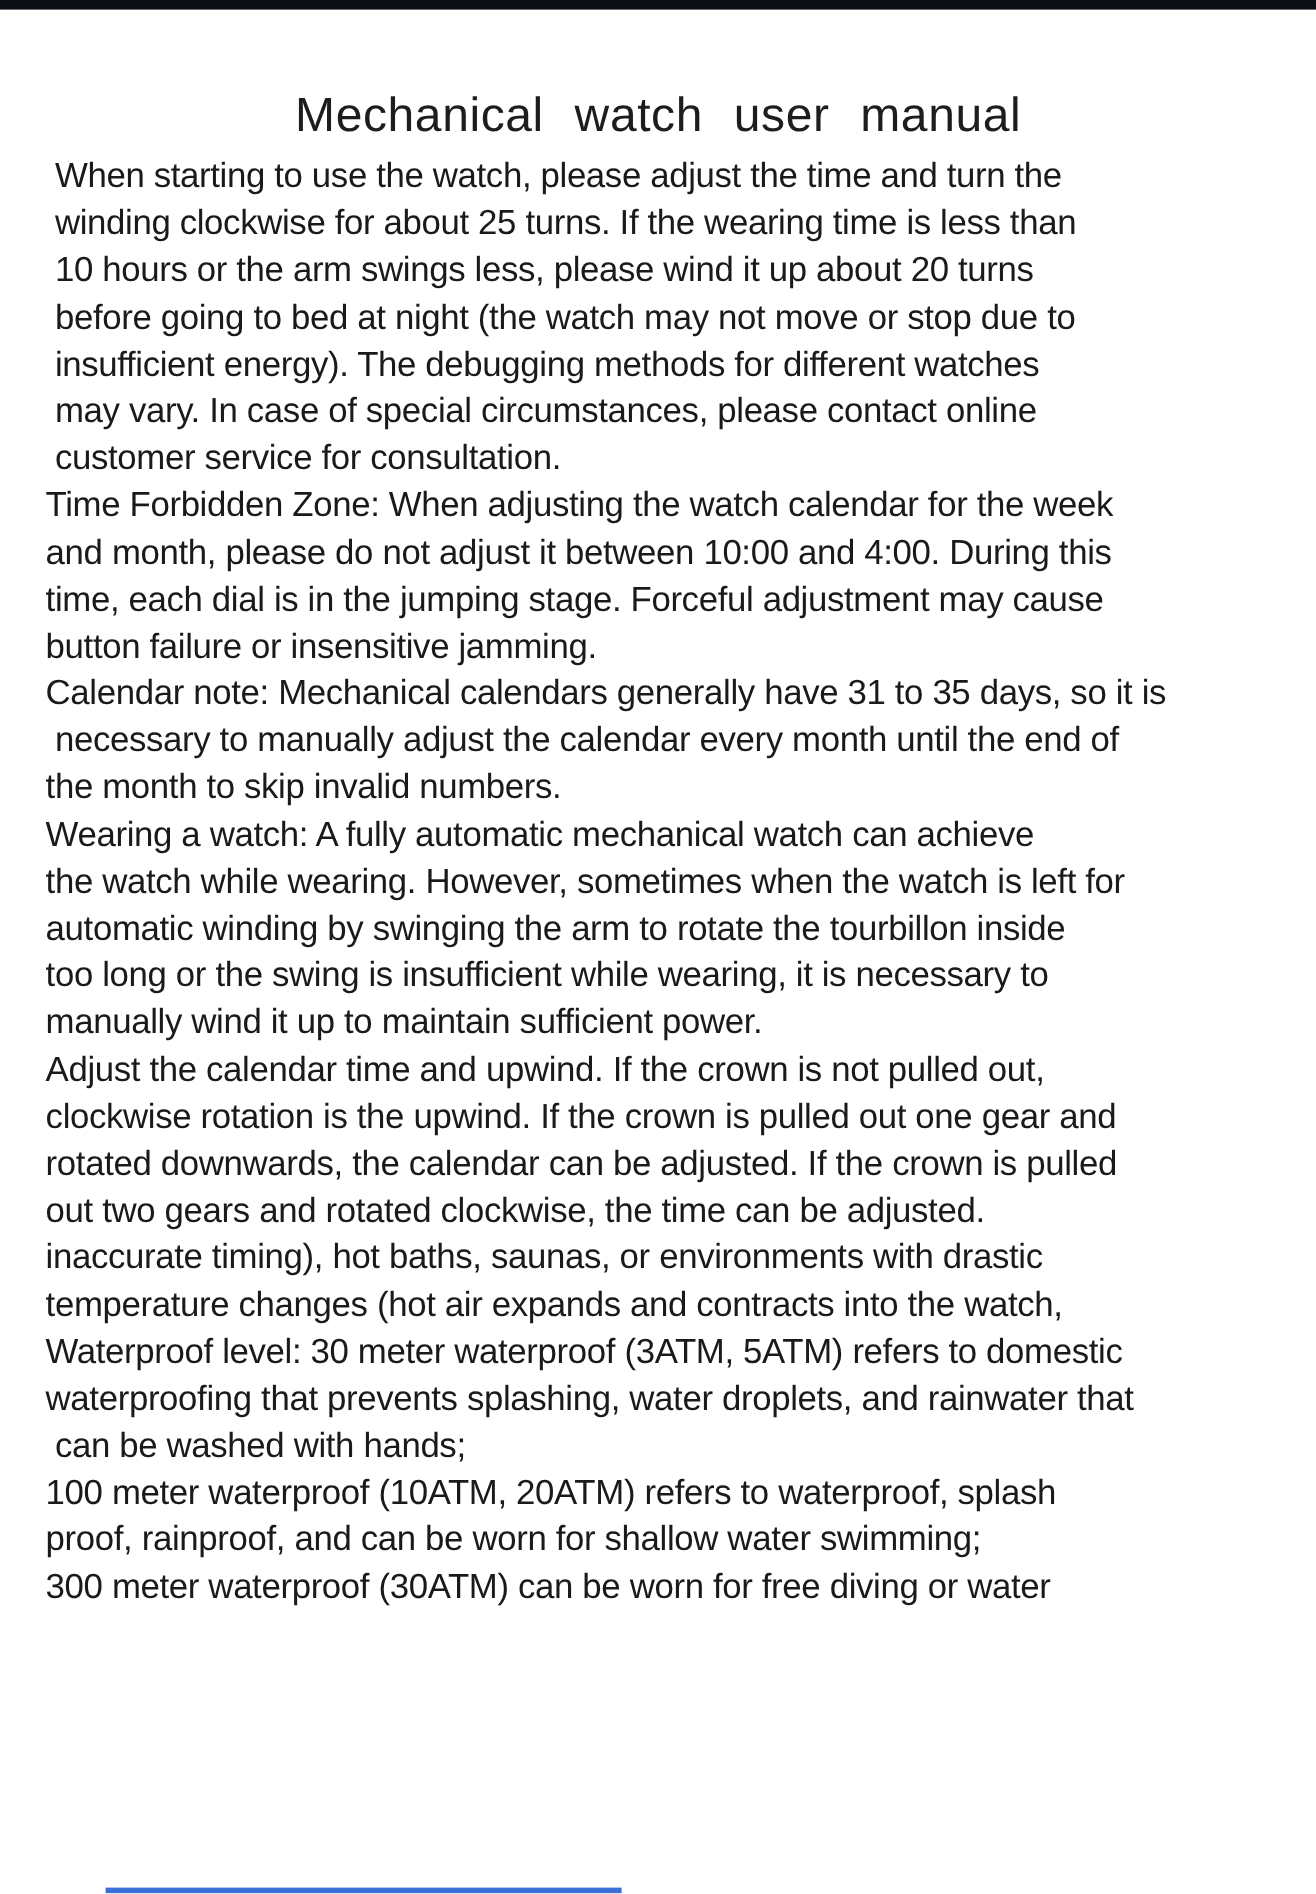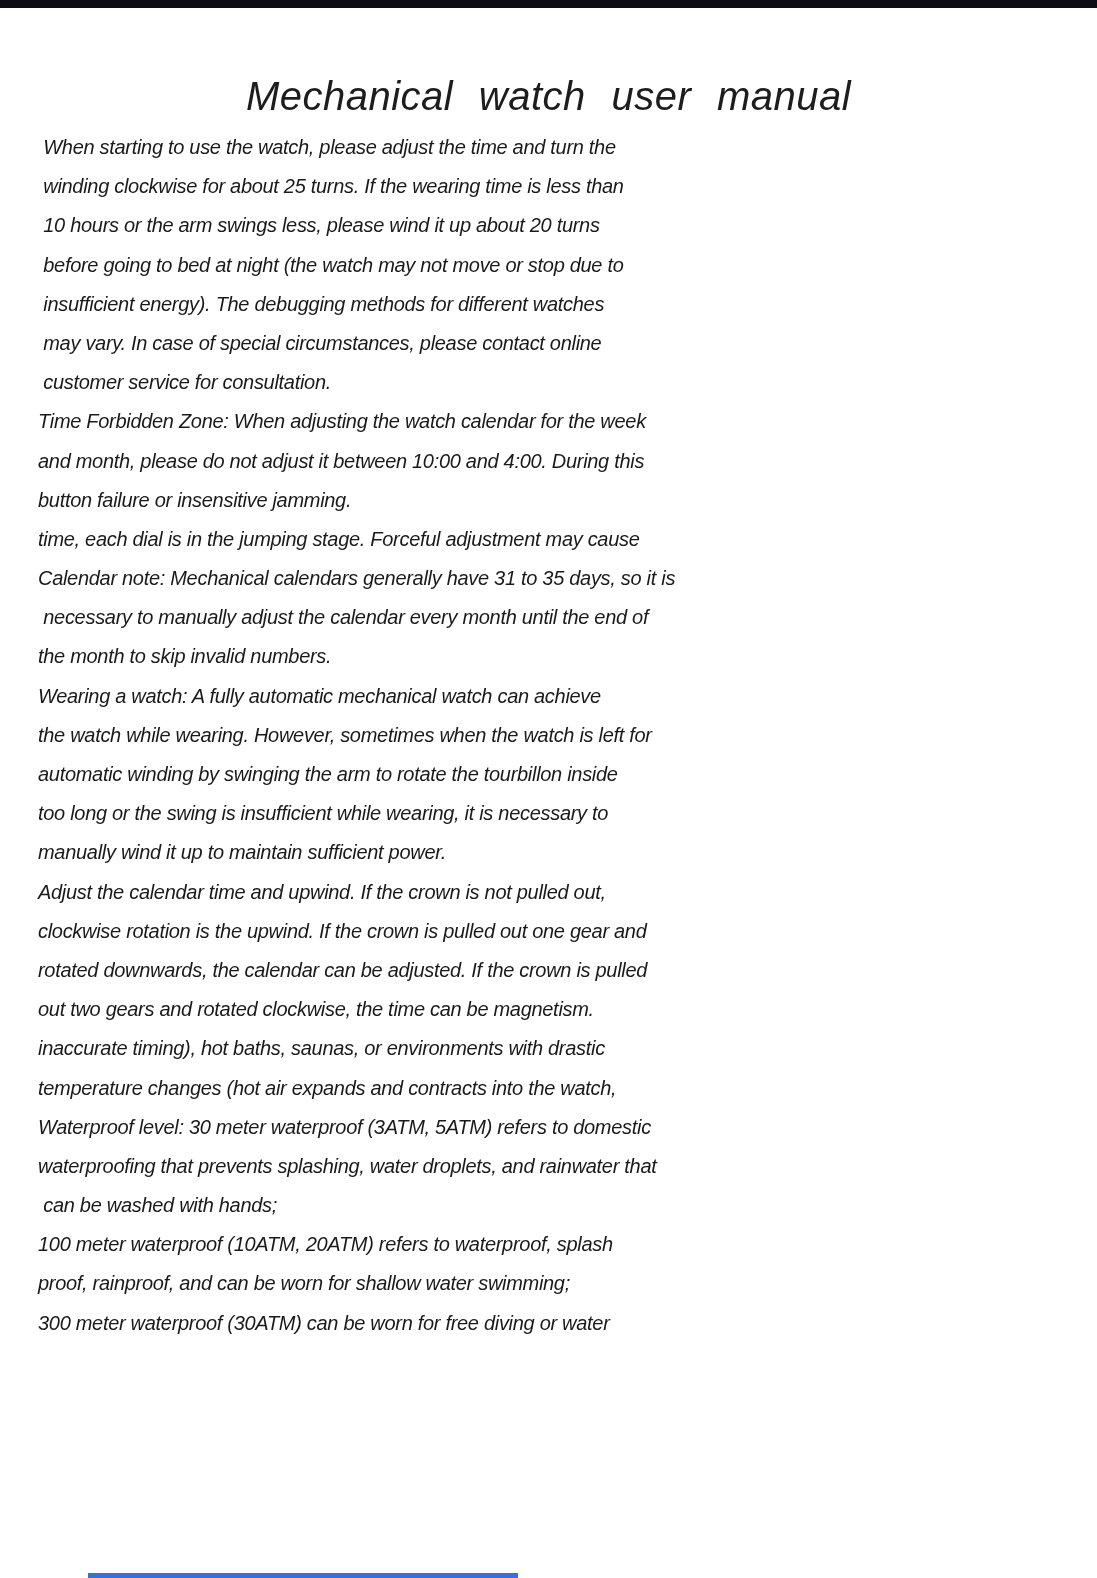--- a/index.html
+++ b/index.html
@@ -7,21 +7,20 @@
     padding: 0;
     background: #ffffff;
   }
   .page {
     position: relative;
     width: 1097px;
     height: 1578px;
     background: #ffffff;
     overflow: hidden;
     font-family: "Liberation Sans", sans-serif;
-    font-style: italic;
   }
   .top-bar {
     position: absolute;
     top: 0;
     left: 0;
     width: 1097px;
     height: 8px;
     background: #0d0d16;
   }
   .title {
@@ -35,21 +34,21 @@
     font-weight: 400;
     letter-spacing: 0.5px;
     word-spacing: 14px;
     color: #1d1d1d;
   }
   .body-text {
     position: absolute;
     top: 128px;
     left: 38px;
     right: 20px;
-    font-size: 20px;
+    font-size: 29px;
     line-height: 39.2px;
     letter-spacing: -0.3px;
     color: #1a1a1a;
   }
   .paragraph { margin: 0; }
   .line {
     white-space: pre;
     height: 39.2px;
   }
   .bottom-bar {
@@ -73,40 +72,40 @@
         <div class="line"> winding clockwise for about 25 turns. If the wearing time is less than</div>
         <div class="line"> 10 hours or the arm swings less, please wind it up about 20 turns</div>
         <div class="line"> before going to bed at night (the watch may not move or stop due to</div>
         <div class="line"> insufficient energy). The debugging methods for different watches</div>
         <div class="line"> may vary. In case of special circumstances, please contact online</div>
         <div class="line"> customer service for consultation.</div>
       </div>
       <div class="paragraph">
         <div class="line">Time Forbidden Zone: When adjusting the watch calendar for the week</div>
         <div class="line">and month, please do not adjust it between 10:00 and 4:00. During this</div>
+        <div class="line">time, each dial is in the jumping stage. Forceful adjustment may cause</div>
         <div class="line">button failure or insensitive jamming.</div>
-        <div class="line">time, each dial is in the jumping stage. Forceful adjustment may cause</div>
       </div>
       <div class="paragraph">
         <div class="line">Calendar note: Mechanical calendars generally have 31 to 35 days, so it is</div>
         <div class="line"> necessary to manually adjust the calendar every month until the end of</div>
         <div class="line">the month to skip invalid numbers.</div>
       </div>
       <div class="paragraph">
         <div class="line">Wearing a watch: A fully automatic mechanical watch can achieve</div>
         <div class="line">the watch while wearing. However, sometimes when the watch is left for</div>
         <div class="line">automatic winding by swinging the arm to rotate the tourbillon inside</div>
         <div class="line">too long or the swing is insufficient while wearing, it is necessary to</div>
         <div class="line">manually wind it up to maintain sufficient power.</div>
       </div>
       <div class="paragraph">
         <div class="line">Adjust the calendar time and upwind. If the crown is not pulled out,</div>
         <div class="line">clockwise rotation is the upwind. If the crown is pulled out one gear and</div>
         <div class="line">rotated downwards, the calendar can be adjusted. If the crown is pulled</div>
-        <div class="line">out two gears and rotated clockwise, the time can be magnetism.</div>
+        <div class="line">out two gears and rotated clockwise, the time can be adjusted.</div>
       </div>
       <div class="paragraph">
         <div class="line">inaccurate timing), hot baths, saunas, or environments with drastic</div>
         <div class="line">temperature changes (hot air expands and contracts into the watch,</div>
       </div>
       <div class="paragraph">
         <div class="line">Waterproof level: 30 meter waterproof (3ATM, 5ATM) refers to domestic</div>
         <div class="line">waterproofing that prevents splashing, water droplets, and rainwater that</div>
         <div class="line"> can be washed with hands;</div>
       </div>

